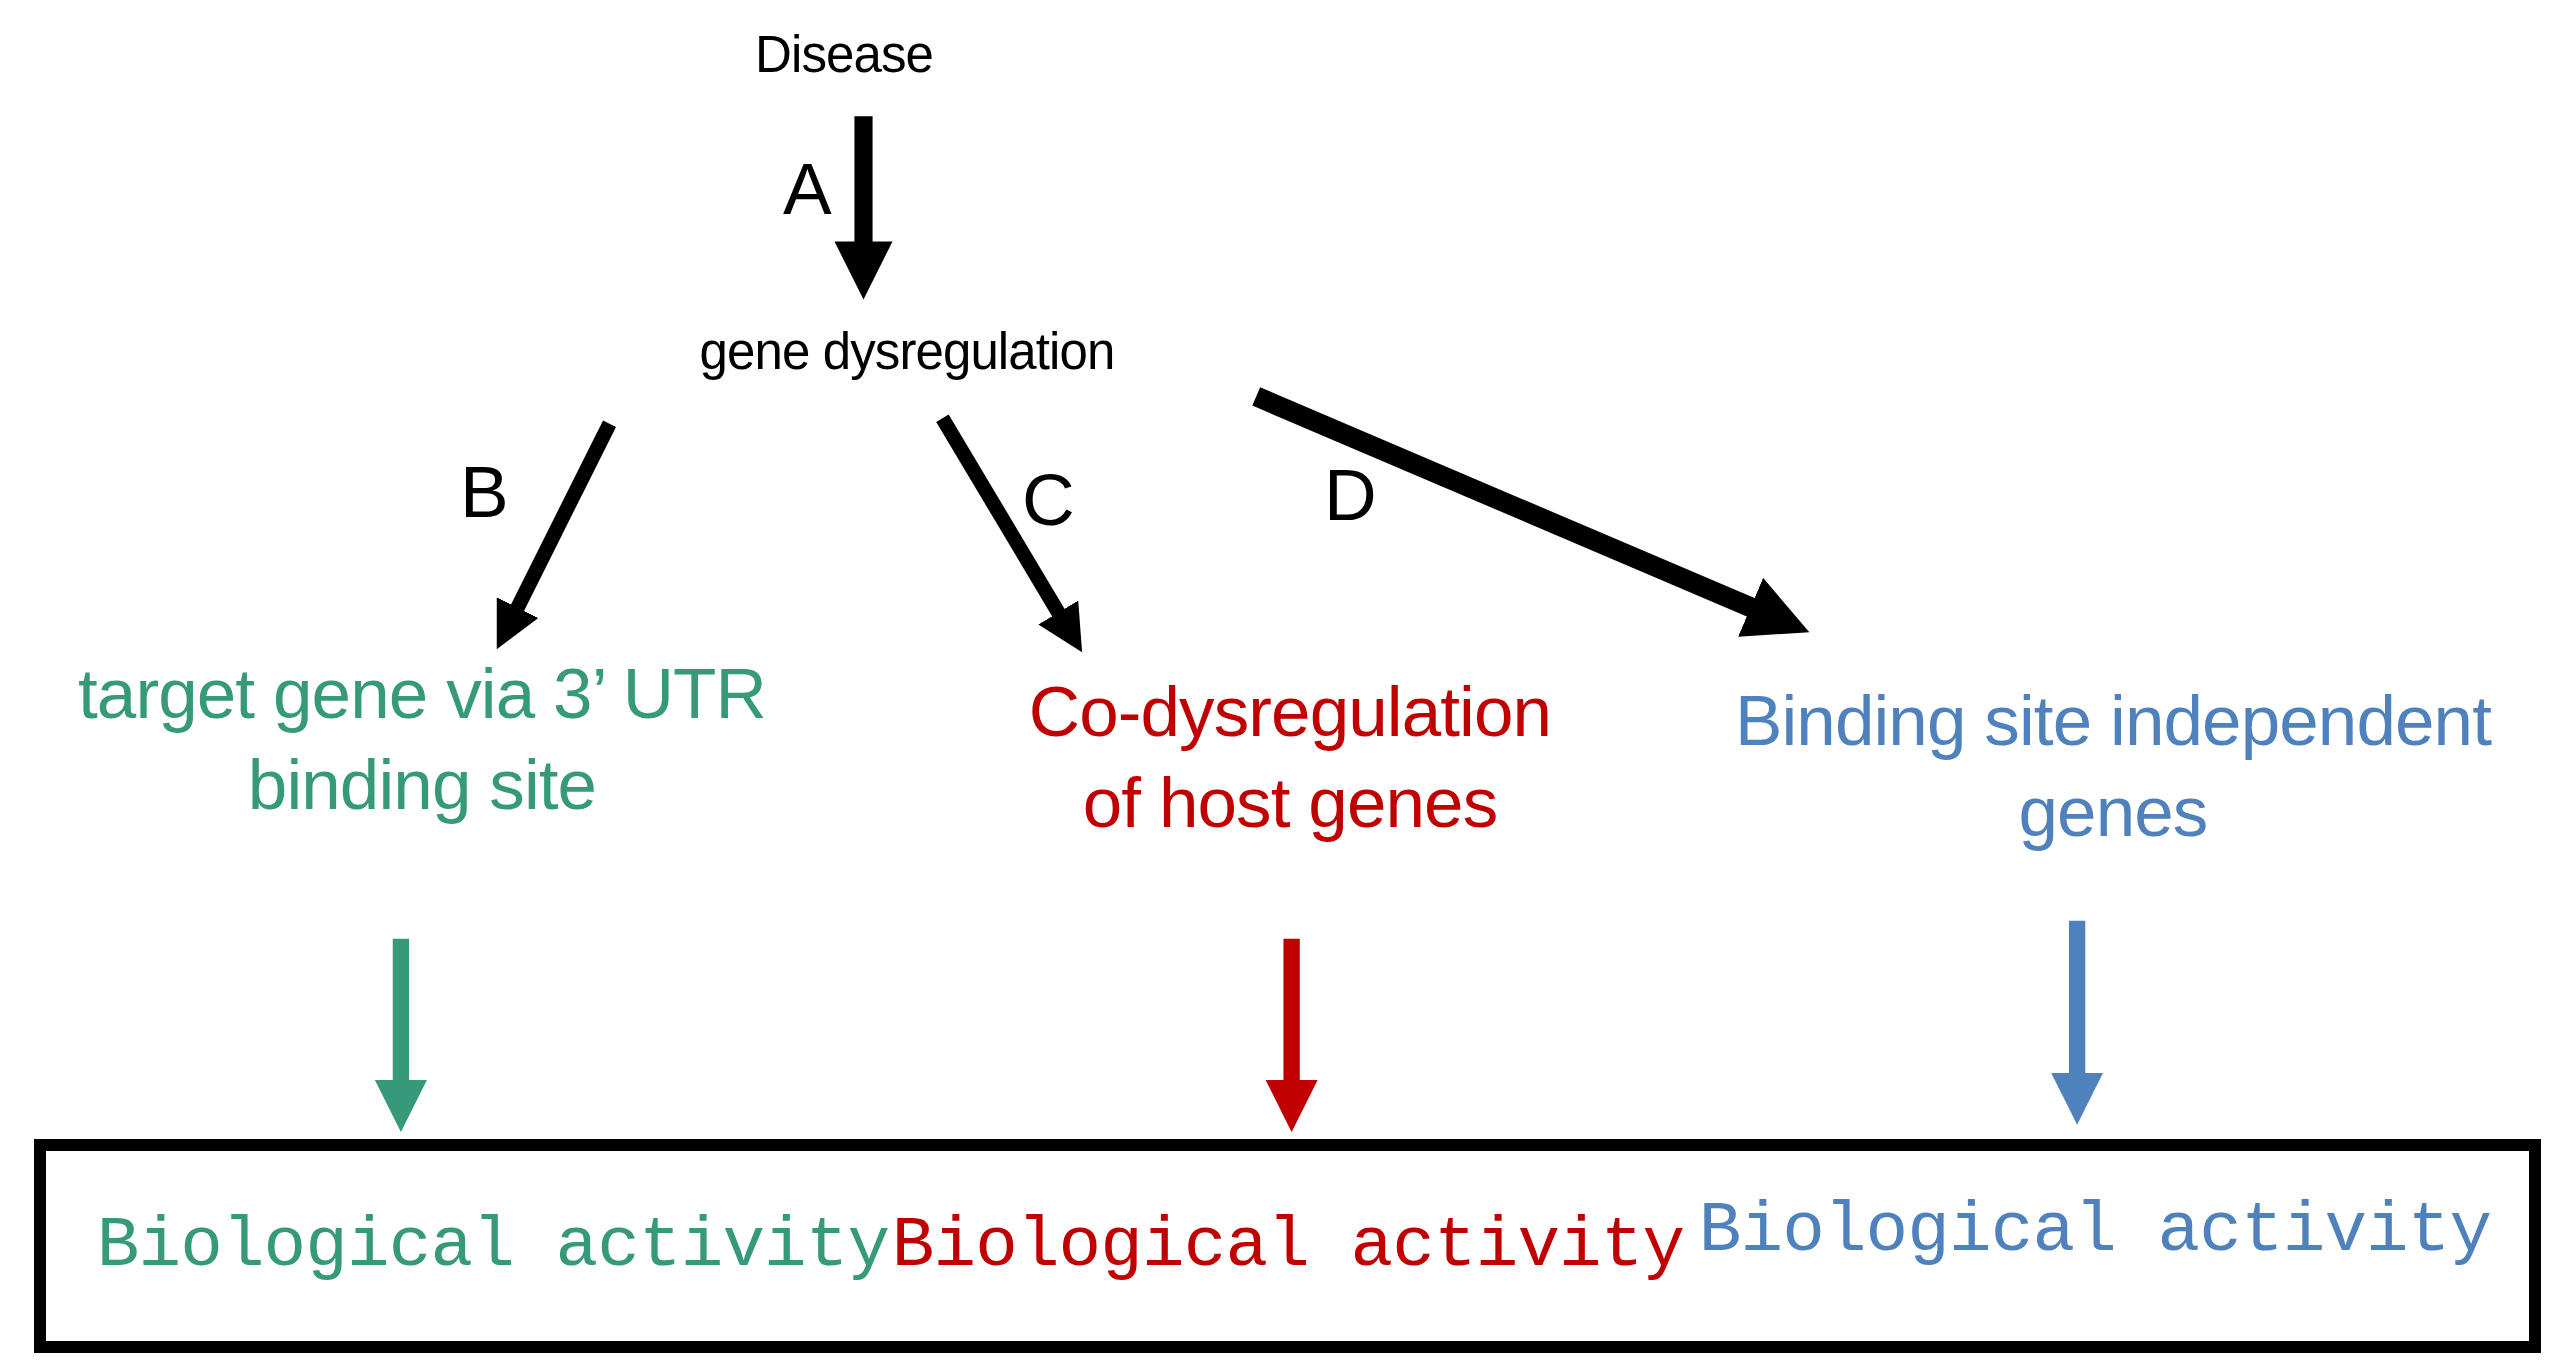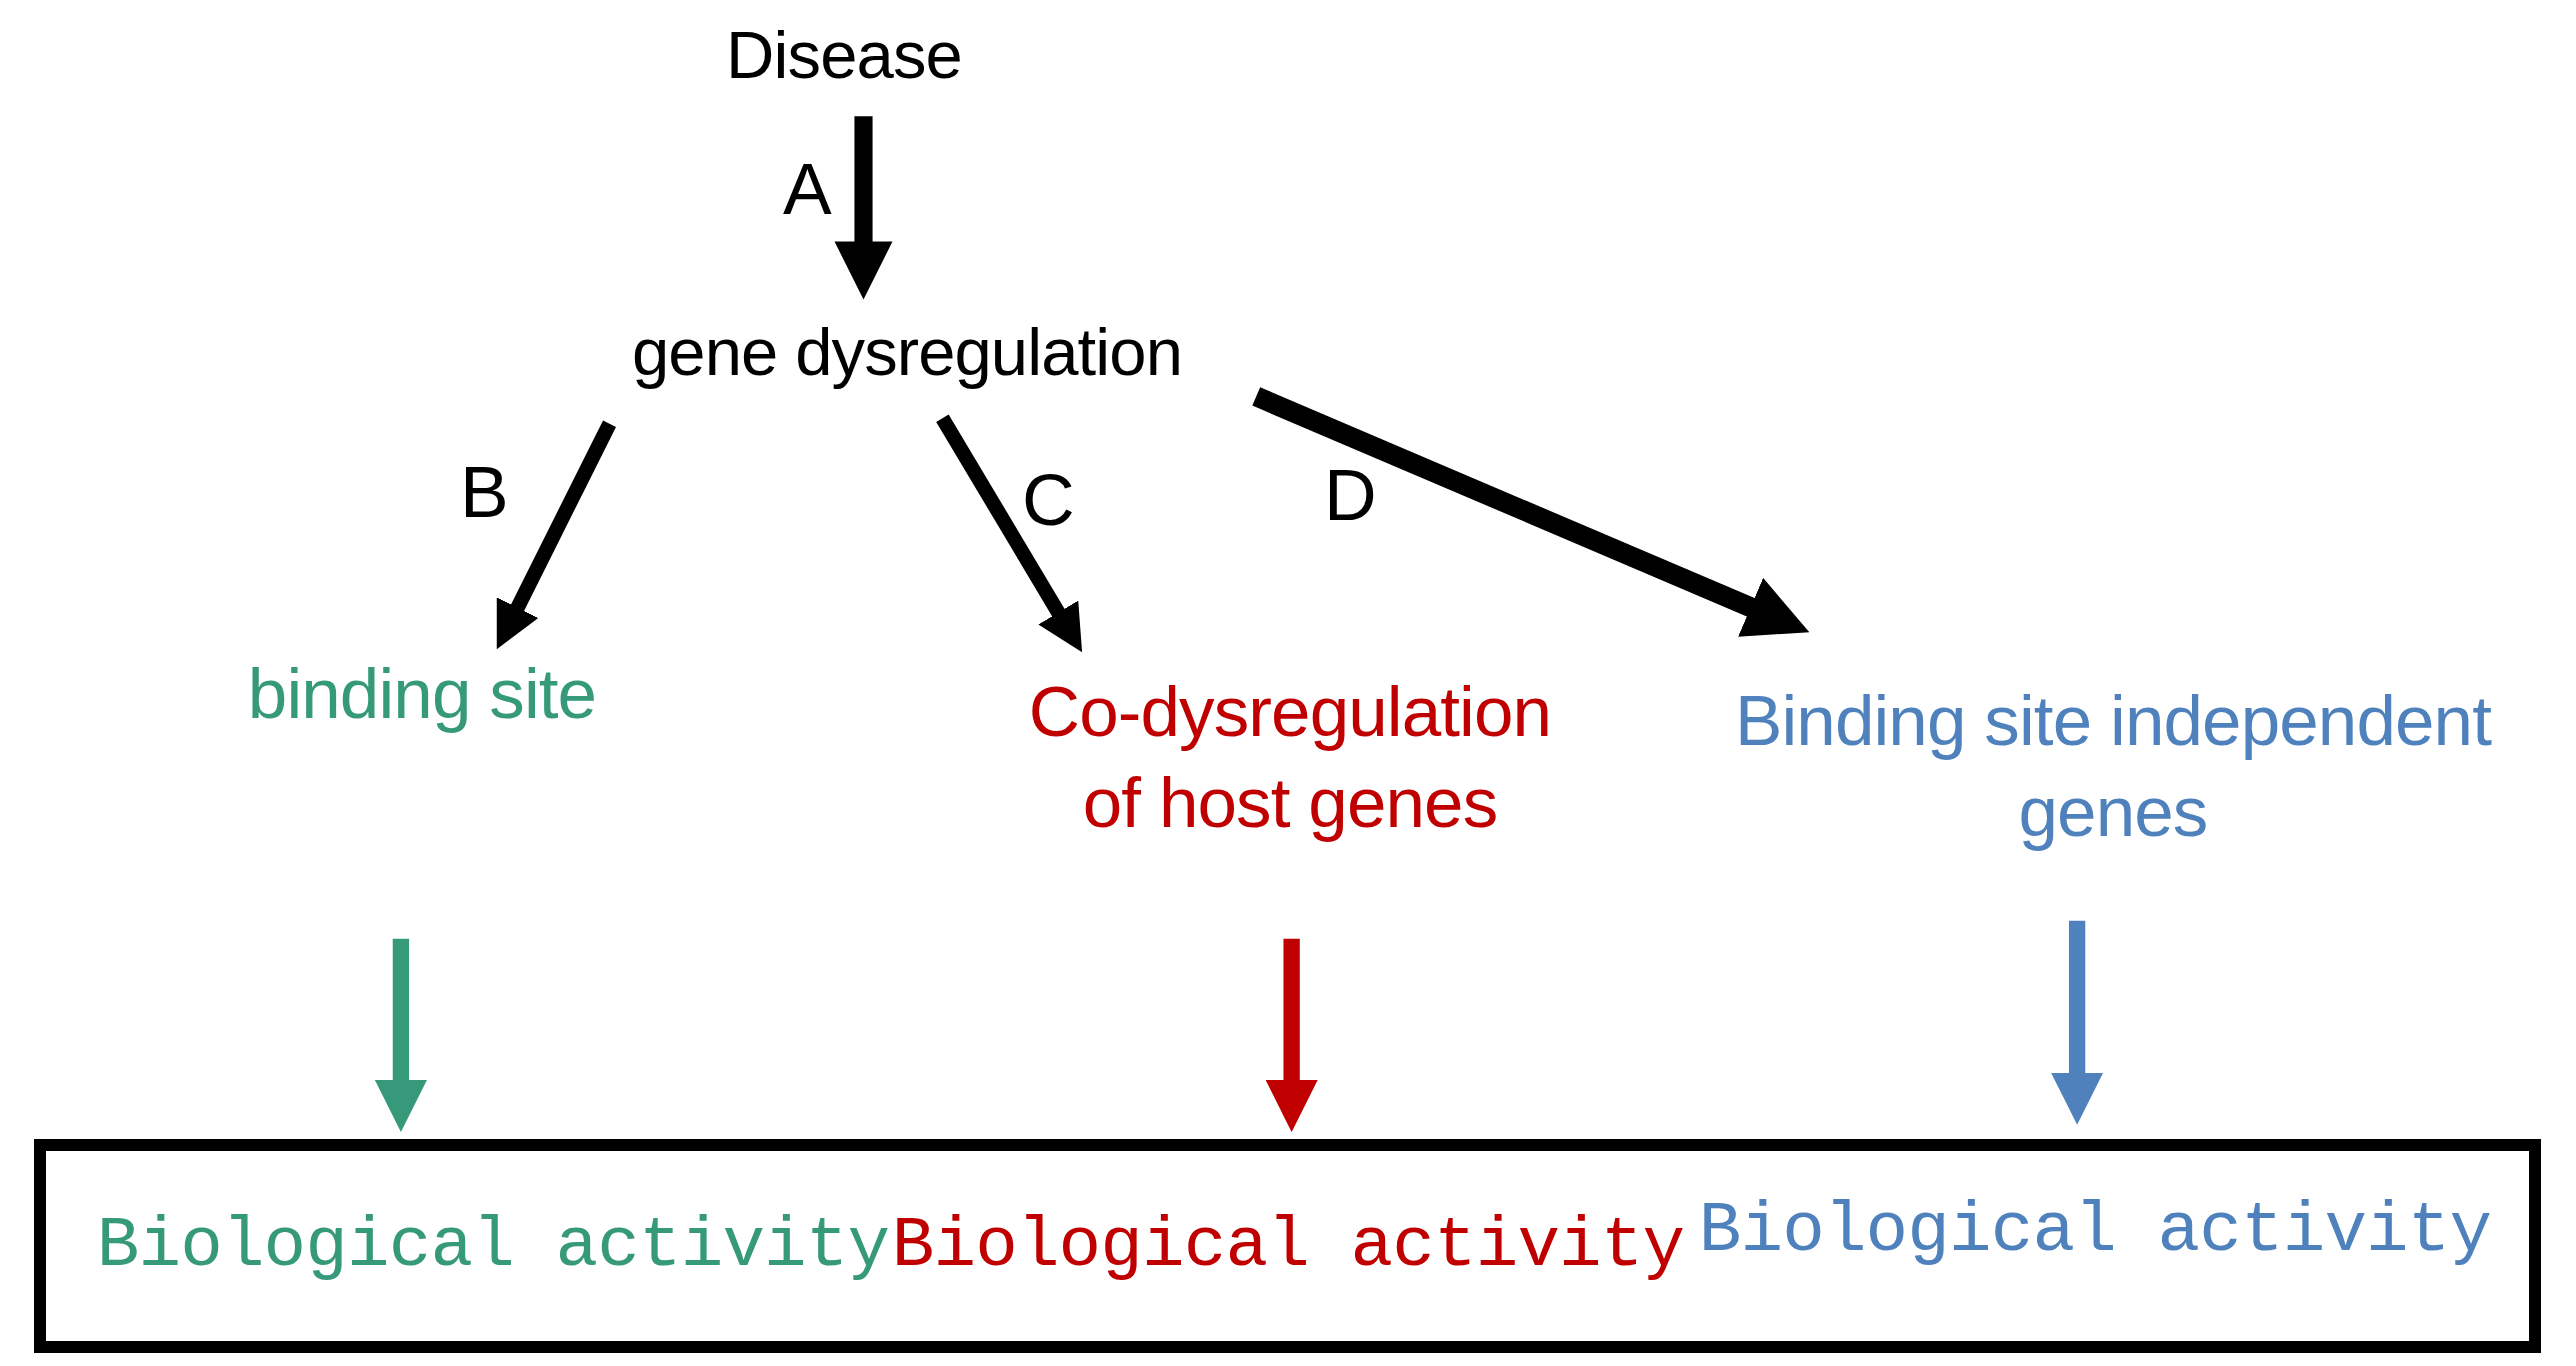--- a/index.html
+++ b/index.html
@@ -8,21 +8,21 @@
   html,body{margin:0;padding:0;background:var(--background);}
   .canvas{
     position:relative;width:2576px;height:1367px;background:var(--background);
     font-family:"Liberation Sans",sans-serif;overflow:hidden;color:var(--black);
   }
   .arrow-layer{position:absolute;left:0;top:0;width:2576px;height:1367px;}
   .lbl{
     position:absolute;transform:translateX(-50%);white-space:nowrap;
     text-align:center;letter-spacing:-0.9px;
   }
-  .t-big{font-size:67px;line-height:91px;}
+  .t-big{font-size:51px;line-height:91px;}
   .t-branch{font-size:71px;line-height:91px;font-family:Liberation Mono, monospace;}
   .edge{font-size:73px;line-height:91px;}
   .block{
     position:absolute;transform:translateX(-50%);text-align:center;
     font-size:71px;line-height:91px;letter-spacing:-0.9px;white-space:nowrap;
   }
   .c-green{color:var(--green);}
   .c-red{color:var(--red);}
   .c-blue{color:var(--blue);}
   .outcome-box{
@@ -68,20 +68,21 @@
 
   <div class="lbl edge" style="left:807px;top:143px;">A</div>
 
   <div class="lbl t-big" style="left:907px;top:306px;">gene dysregulation</div>
 
   <div class="lbl edge" style="left:484px;top:446px;">B</div>
   <div class="lbl edge" style="left:1048px;top:454px;">C</div>
   <div class="lbl edge" style="left:1350px;top:449px;">D</div>
 
   <div class="block c-green" style="left:422px;top:648px;">
+    <div>target gene via 3’ UTR</div>
     <div>binding site</div>
   </div>
 
   <div class="block c-red" style="left:1290px;top:666px;">
     <div>Co-dysregulation</div>
     <div>of host genes</div>
   </div>
 
   <div class="block c-blue" style="left:2113px;top:651px;margin-top:24px;">
     <div>Binding site independent</div>

